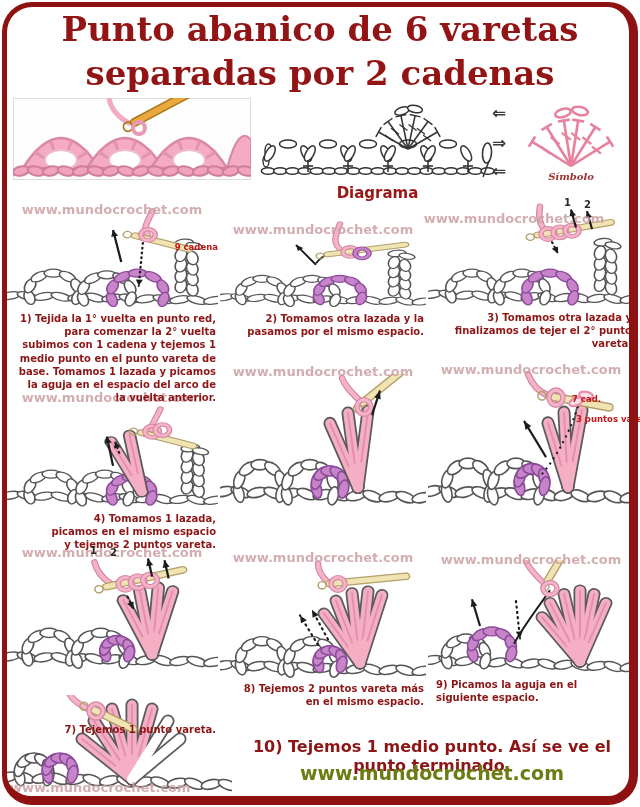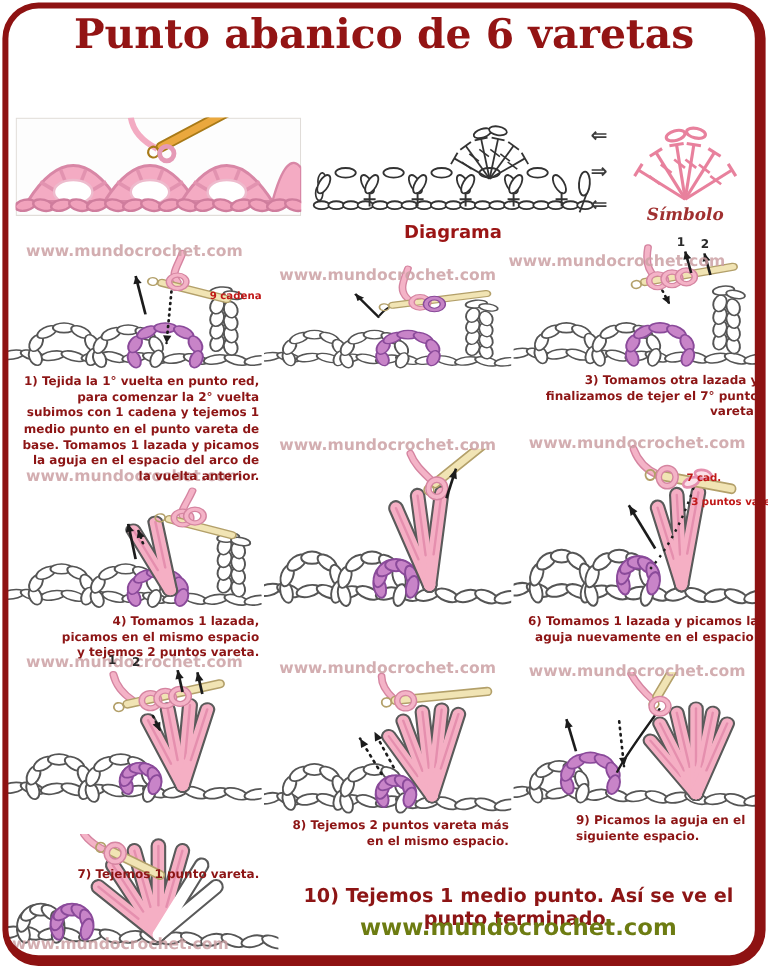--- a/index.html
+++ b/index.html
@@ -16,21 +16,21 @@
   .photo svg{width:100%;height:100%;}
   .sec-label{position:absolute;font-weight:bold;font-size:15px;color:#9b1515;text-align:center;z-index:5;}
   .muestra{left:13px;top:182px;width:238px;}
   .diagrama{left:255px;top:184px;width:245px;}
   .diagram{position:absolute;left:256px;top:99px;width:252px;height:82px;}
   .diagram svg{width:100%;height:100%;}
   .dg-arrow{position:absolute;font-size:17px;font-weight:bold;color:#3c3c3c;line-height:1;z-index:4;}
   .symbol{position:absolute;left:514px;top:104px;width:114px;height:66px;}
   .symbol svg{width:100%;height:100%;}
   .simbolo{left:514px;top:171px;width:114px;font-family:"DejaVu Serif",serif;
-           font-style:italic;font-size:14px;color:#a03030;}
+           font-style:italic;font-size:10px;color:#a03030;}
   .card{position:absolute;}
   .scene{position:absolute;left:0;width:100%;}
   .wm{position:absolute;left:0;right:0;text-align:center;font-weight:bold;font-size:13px;
       color:rgba(203,160,163,0.85);white-space:nowrap;z-index:3;}
   .caption{position:absolute;left:12px;right:2px;text-align:right;font-weight:bold;
            font-size:10px;line-height:1.32;color:#8d1515;z-index:4;}
   .lbl{position:absolute;font-size:8.5px;font-weight:bold;color:#c01818;z-index:5;white-space:nowrap;}
   .num{position:absolute;font-size:10px;font-weight:bold;color:#2a2a2a;z-index:5;}
   .caption10{position:absolute;left:232px;top:737px;width:400px;text-align:center;
              font-weight:bold;font-size:16px;color:#8d1515;z-index:4;}
@@ -38,21 +38,21 @@
           font-weight:bold;font-size:19px;color:#6d7c12;z-index:4;}
   .wm10{position:absolute;left:10px;top:780px;font-weight:bold;font-size:13px;
         color:rgba(203,160,163,0.85);z-index:4;}
 </style>
 </head>
 <body>
 
 <div class="page">
   <div class="frame"></div>
 
-  <h1 class="title"><span>Punto abanico de 6 varetas</span><br></h1>
+  <h1 class="title"><span>Punto abanico de 6 varetas</span><br><span>separadas por 2 cadenas</span></h1>
 
   <div class="photo">
     <svg id="photo-svg" viewBox="0 0 238 82" preserveAspectRatio="none">
         <rect x="0.5" y="0.5" width="237" height="81" fill="#fdfdfd" stroke="#e0dcd8"></rect>
         <path d="M10,70 Q48,10 86,70 Z" fill="#f4abc3" stroke="#d887a6" stroke-width="2.5"></path>
         <line x1="48" y1="70" x2="20.493422191251792" y2="53.542012935810746" stroke="#e293b0" stroke-width="3"></line>
         <line x1="48" y1="70" x2="37.49342219125179" y2="43.3704175437357" stroke="#e293b0" stroke-width="3"></line>
         <line x1="48" y1="70" x2="58.50657780874821" y2="43.3704175437357" stroke="#e293b0" stroke-width="3"></line>
         <line x1="48" y1="70" x2="75.5065778087482" y2="53.54201293581075" stroke="#e293b0" stroke-width="3"></line>
         <ellipse cx="48" cy="62" rx="16" ry="10" fill="#fff" stroke="#eebbcd" stroke-width="2"></ellipse>
@@ -315,20 +315,21 @@
           <rect x="104" y="48.5" width="86" height="7" rx="3.5" fill="#f1e4b4" stroke="#b3a06a" stroke-width="1.4"></rect>
           <circle cx="100" cy="53" r="4" fill="none" stroke="#b3a06a" stroke-width="1.5"></circle>
         </g>
         <circle cx="130" cy="48" r="7" fill="none" stroke="#d585a1" stroke-width="5.5"></circle>
         <circle cx="130" cy="48" r="7" fill="none" stroke="#f4b3c7" stroke-width="3.2"></circle>
         <circle cx="142" cy="50" r="7" fill="none" stroke="#8a4a9a" stroke-width="5.5"></circle>
         <circle cx="142" cy="50" r="7" fill="none" stroke="#c583c5" stroke-width="3.2"></circle>
         <line x1="96" y1="66" x2="76" y2="38" stroke="#1c1c1c" stroke-width="2.2"></line>
         <polygon points="76,38 77.88321174764988,46.48607762829881 83.41659935185567,42.53365791100895" fill="#1c1c1c"></polygon>
       </svg>
+    <div class="caption" style="top:108px;">2) Tomamos otra lazada y la pasamos por el mismo espacio.</div>
   </div>
 
   <div class="card" style="left:428px;top:197px;width:206px;height:152px;">
     <div class="wm" style="top:14px;left:-34px;">www.mundocrochet.com</div>
     <svg class="scene" id="s3" style="top:6px;height:106px;" viewBox="0 0 206 130" preserveAspectRatio="none">
         <ellipse cx="4" cy="112" rx="10" ry="4.6" transform="rotate(-12.264295411071611 4 112)" fill="#fff" stroke="#555" stroke-width="1.6"></ellipse>
         <ellipse cx="20.5" cy="112.5" rx="10" ry="4.6" transform="rotate(19.73570458892839 20.5 112.5)" fill="#fff" stroke="#555" stroke-width="1.6"></ellipse>
         <ellipse cx="37" cy="113" rx="10" ry="4.6" transform="rotate(-12.264295411071611 37 113)" fill="#fff" stroke="#555" stroke-width="1.6"></ellipse>
         <ellipse cx="53.5" cy="113.5" rx="10" ry="4.6" transform="rotate(19.73570458892839 53.5 113.5)" fill="#fff" stroke="#555" stroke-width="1.6"></ellipse>
         <ellipse cx="70" cy="114" rx="10" ry="4.6" transform="rotate(-12.264295411071611 70 114)" fill="#fff" stroke="#555" stroke-width="1.6"></ellipse>
@@ -385,21 +386,21 @@
         <circle cx="144" cy="34" r="7" fill="none" stroke="#f4b3c7" stroke-width="3.2"></circle>
         <line x1="148" y1="30" x2="143" y2="8" stroke="#1c1c1c" stroke-width="2.2"></line>
         <polygon points="143,8 141.4575171190208,16.55457459853417 148.08842053840272,15.047551094129187" fill="#1c1c1c"></polygon>
         <line x1="164" y1="32" x2="159" y2="10" stroke="#1c1c1c" stroke-width="2.2"></line>
         <polygon points="159,10 157.4575171190208,18.55457459853417 164.08842053840272,17.047551094129187" fill="#1c1c1c"></polygon>
         <line x1="124" y1="48" x2="130" y2="62" stroke="#1c1c1c" stroke-width="2.2" stroke-dasharray="1.5,4.5" stroke-linecap="round"></line>
         <polygon points="130,62 129.97373871342805,53.307514144686365 123.72355250930526,55.98616537502471" fill="#1c1c1c"></polygon>
       </svg>
     <span class="num" style="left:136px;top:0;">1</span>
     <span class="num" style="left:156px;top:2px;">2</span>
-    <div class="caption" style="top:114px;">3) Tomamos otra lazada y finalizamos de tejer el 7° punto vareta.</div>
+    <div class="caption" style="top:114px;">3) Tomamos otra lazada y finalizamos de tejer el 2° punto vareta.</div>
   </div>
 
   <div class="card" style="left:6px;top:388px;width:212px;height:168px;">
     <div class="wm" style="top:2px;">www.mundocrochet.com</div>
     <svg class="scene" id="s4" style="top:16px;height:106px;" viewBox="0 0 206 130" preserveAspectRatio="none">
         <ellipse cx="4" cy="112" rx="10" ry="4.6" transform="rotate(-12.264295411071611 4 112)" fill="#fff" stroke="#555" stroke-width="1.6"></ellipse>
         <ellipse cx="20.5" cy="112.5" rx="10" ry="4.6" transform="rotate(19.73570458892839 20.5 112.5)" fill="#fff" stroke="#555" stroke-width="1.6"></ellipse>
         <ellipse cx="37" cy="113" rx="10" ry="4.6" transform="rotate(-12.264295411071611 37 113)" fill="#fff" stroke="#555" stroke-width="1.6"></ellipse>
         <ellipse cx="53.5" cy="113.5" rx="10" ry="4.6" transform="rotate(19.73570458892839 53.5 113.5)" fill="#fff" stroke="#555" stroke-width="1.6"></ellipse>
         <ellipse cx="70" cy="114" rx="10" ry="4.6" transform="rotate(-12.264295411071611 70 114)" fill="#fff" stroke="#555" stroke-width="1.6"></ellipse>
@@ -580,21 +581,20 @@
         </g>
         <circle cx="128" cy="26" r="7" fill="none" stroke="#d585a1" stroke-width="5.5"></circle>
         <circle cx="128" cy="26" r="7" fill="none" stroke="#f4b3c7" stroke-width="3.2"></circle>
         <ellipse cx="148" cy="30" rx="7" ry="3.5" transform="rotate(-20 148 30)" fill="#fbe0e9" stroke="#e58fae" stroke-width="2.2"></ellipse>
         <ellipse cx="158" cy="24" rx="7" ry="3.5" transform="rotate(10 158 24)" fill="#fbe0e9" stroke="#e58fae" stroke-width="2.2"></ellipse>
         <line x1="118" y1="82" x2="96" y2="48" stroke="#1c1c1c" stroke-width="2.2"></line>
         <polygon points="96,48 97.49147169094088,56.56361560295194 103.20054875957551,52.869506911482475" fill="#1c1c1c"></polygon>
       </svg>
     <span class="lbl" style="left:144px;top:36px;">7 cad.</span>
     <span class="lbl" style="left:148px;top:56px;">3 puntos vareta</span>
-    <div class="caption" style="top:154px;">6) Tomamos 1 lazada y picamos la aguja nuevamente en el espacio.</div>
   </div>
 
   <div class="card" style="left:6px;top:543px;width:212px;height:158px;">
     <div class="wm" style="top:2px;">www.mundocrochet.com</div>
     <svg class="scene" id="s7" style="top:10px;height:118px;" viewBox="0 0 206 130" preserveAspectRatio="none">
         <ellipse cx="4" cy="114" rx="10" ry="4.6" transform="rotate(-12.264295411071611 4 114)" fill="#fff" stroke="#555" stroke-width="1.6"></ellipse>
         <ellipse cx="20.5" cy="114.5" rx="10" ry="4.6" transform="rotate(19.73570458892839 20.5 114.5)" fill="#fff" stroke="#555" stroke-width="1.6"></ellipse>
         <ellipse cx="37" cy="115" rx="10" ry="4.6" transform="rotate(-12.264295411071611 37 115)" fill="#fff" stroke="#555" stroke-width="1.6"></ellipse>
         <ellipse cx="53.5" cy="115.5" rx="10" ry="4.6" transform="rotate(19.73570458892839 53.5 115.5)" fill="#fff" stroke="#555" stroke-width="1.6"></ellipse>
         <ellipse cx="70" cy="116" rx="10" ry="4.6" transform="rotate(-12.264295411071611 70 116)" fill="#fff" stroke="#555" stroke-width="1.6"></ellipse>
@@ -786,21 +786,21 @@
           <rect x="118" y="22.5" width="58" height="7" rx="3.5" fill="#f1e4b4" stroke="#b3a06a" stroke-width="1.4"></rect>
           <circle cx="114" cy="27" r="4" fill="none" stroke="#b3a06a" stroke-width="1.5"></circle>
         </g>
         <circle cx="122" cy="32" r="7" fill="none" stroke="#d585a1" stroke-width="5.5"></circle>
         <circle cx="122" cy="32" r="7" fill="none" stroke="#f4b3c7" stroke-width="3.2"></circle>
         <line x1="52" y1="74" x2="44" y2="44" stroke="#1c1c1c" stroke-width="2.2"></line>
         <polygon points="44,44 42.77610240983842,52.6059325287151 49.3464999991269,50.853826504904845" fill="#1c1c1c"></polygon>
         <line x1="88" y1="46" x2="92" y2="88" stroke="#1c1c1c" stroke-width="2.2" stroke-dasharray="1.5,4.5" stroke-linecap="round"></line>
         <polygon points="92,88 94.62621186579547,79.7136853043132 87.8568426521566,80.35838713418357" fill="#1c1c1c"></polygon>
       </svg>
-    <div class="caption" style="top:132px;left:8px;text-align:left;margin-left:44px;">9) Picamos la aguja en el siguiente espacio.</div>
+    <div class="caption" style="top:132px;left:8px;text-align:left;">9) Picamos la aguja en el siguiente espacio.</div>
   </div>
 
   <div class="card" style="left:4px;top:693px;width:228px;height:108px;">
     <svg class="scene" id="s10" style="top:2px;height:100px;" viewBox="0 0 228 100" preserveAspectRatio="none">
         <ellipse cx="4" cy="82" rx="10" ry="4.6" transform="rotate(-11.917434720269116 4 82)" fill="#fff" stroke="#555" stroke-width="1.6"></ellipse>
         <ellipse cx="20.923076923076923" cy="82.61538461538461" rx="10" ry="4.6" transform="rotate(20.082565279730886 20.923076923076923 82.61538461538461)" fill="#fff" stroke="#555" stroke-width="1.6"></ellipse>
         <ellipse cx="37.84615384615385" cy="83.23076923076923" rx="10" ry="4.6" transform="rotate(-11.917434720269116 37.84615384615385 83.23076923076923)" fill="#fff" stroke="#555" stroke-width="1.6"></ellipse>
         <ellipse cx="54.769230769230774" cy="83.84615384615384" rx="10" ry="4.6" transform="rotate(20.082565279730886 54.769230769230774 83.84615384615384)" fill="#fff" stroke="#555" stroke-width="1.6"></ellipse>
         <ellipse cx="71.6923076923077" cy="84.46153846153847" rx="10" ry="4.6" transform="rotate(-11.917434720269116 71.6923076923077 84.46153846153847)" fill="#fff" stroke="#555" stroke-width="1.6"></ellipse>
         <ellipse cx="88.61538461538461" cy="85.07692307692308" rx="10" ry="4.6" transform="rotate(20.082565279730886 88.61538461538461 85.07692307692308)" fill="#fff" stroke="#555" stroke-width="1.6"></ellipse>

